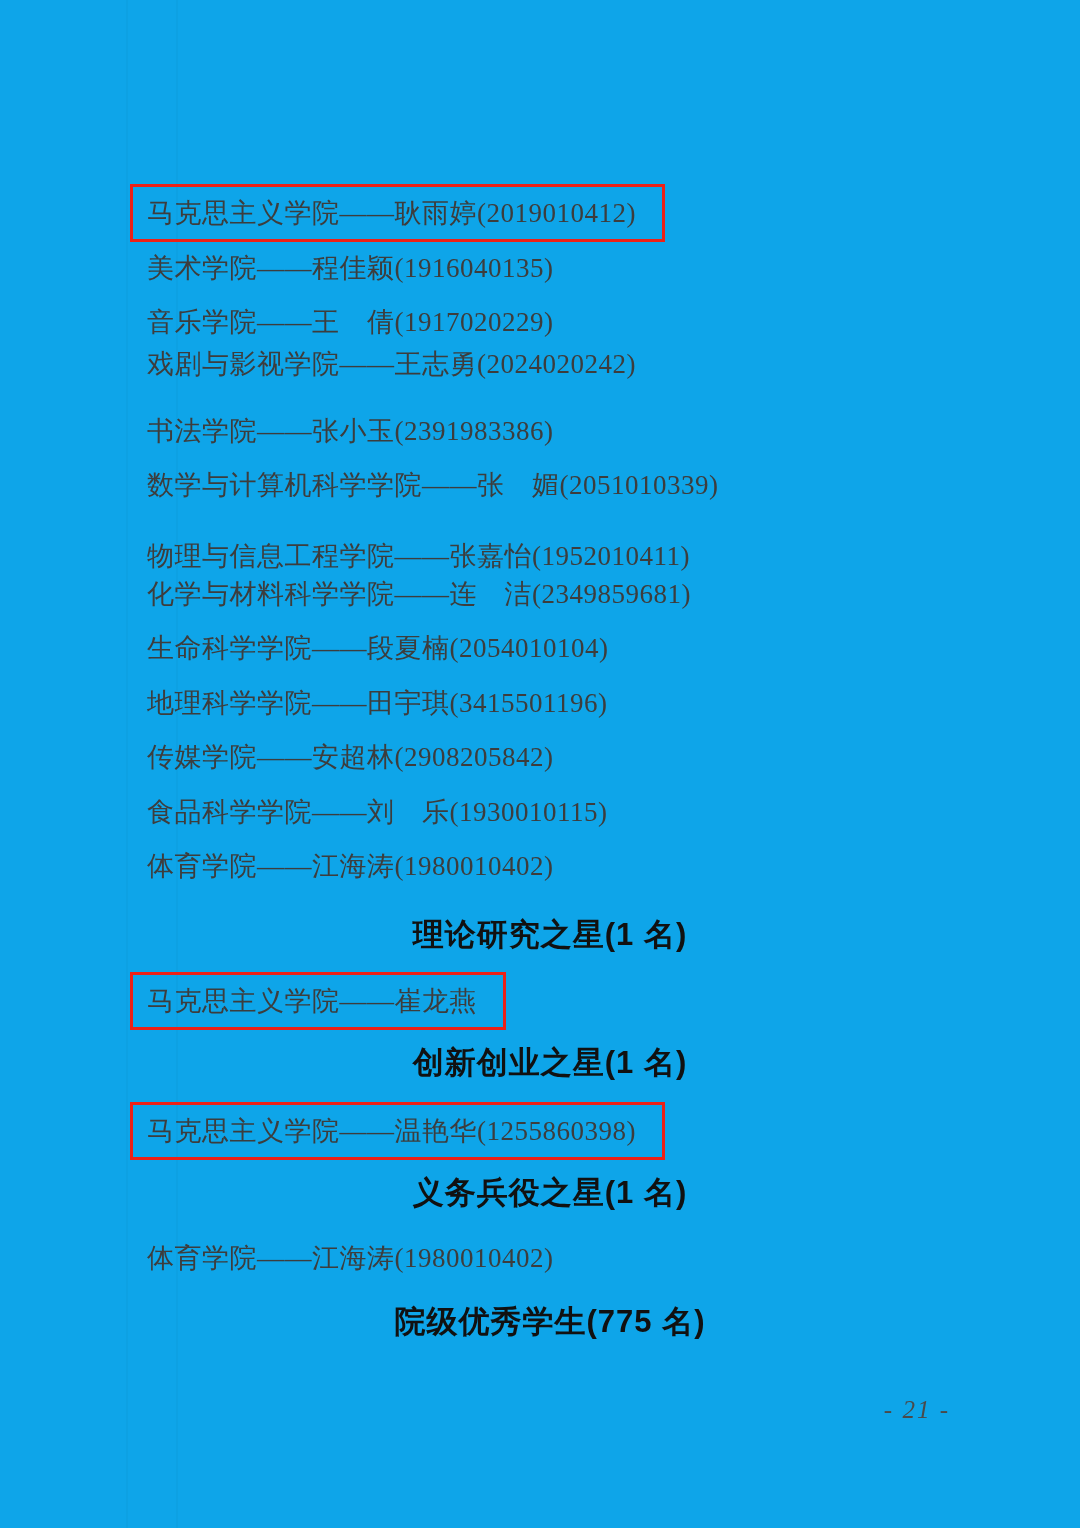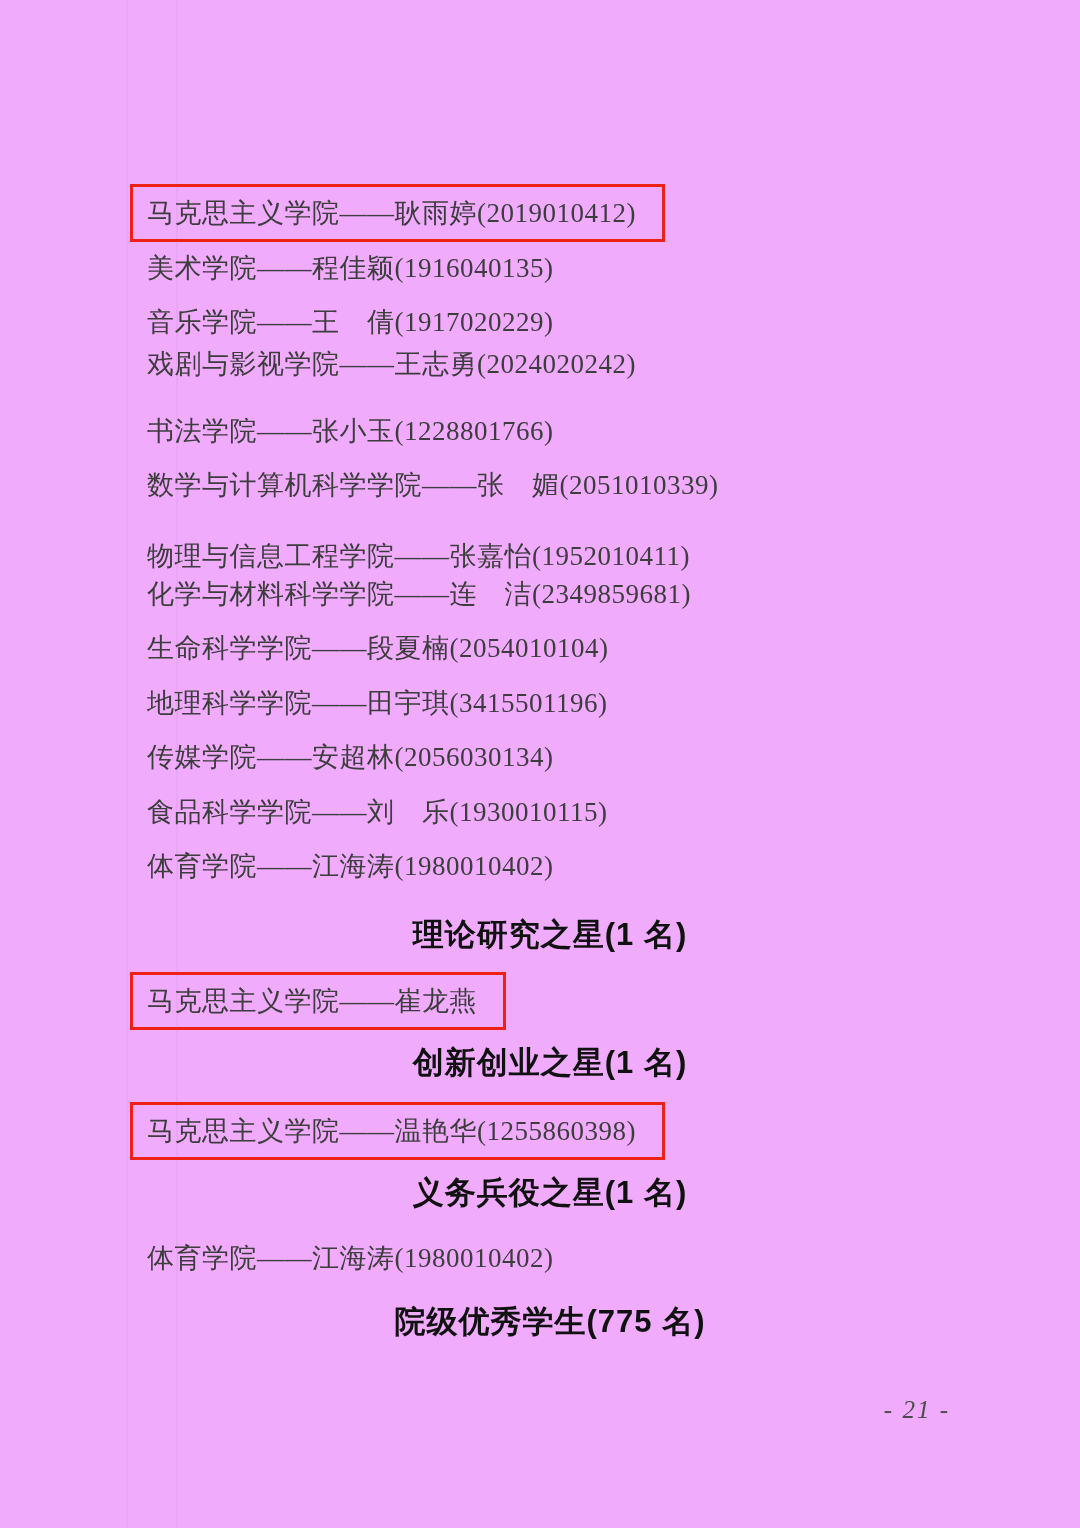--- a/index.html
+++ b/index.html
@@ -10,21 +10,21 @@
   html,body{margin:0;padding:0;}
   body{
     width:1080px;height:1528px;
     background:#ffffff;
     position:relative;
     overflow:hidden;
     font-family:"Liberation Serif","DejaVu Serif",serif;
   }
   .page{
     position:absolute;inset:0;
-    background:#f0abfc;
+    background:#0ea5e9;
   }
   
   .streak{
     position:absolute;top:0;bottom:0;width:2px;
     background:rgba(0,0,0,0.025);
   }
   .entry{
     position:absolute;
     left:147px;
     font-size:27px;
@@ -74,27 +74,27 @@
 
   <div class="entry boxed" style="top:184px">
     <span class="hl-box">
       <span>马克思主义学院——耿雨婷(2019010412)</span>
     </span>
   </div>
 
   <div class="entry" style="top:248px">美术学院——程佳颖(1916040135)</div>
   <div class="entry" style="top:302px">音乐学院——王　倩(1917020229)</div>
   <div class="entry" style="top:344px">戏剧与影视学院——王志勇(2024020242)</div>
-  <div class="entry" style="top:411px">书法学院——张小玉(1228801766)</div>
+  <div class="entry" style="top:411px">书法学院——张小玉(2391983386)</div>
   <div class="entry" style="top:465px">数学与计算机科学学院——张　媚(2051010339)</div>
   <div class="entry" style="top:536px">物理与信息工程学院——张嘉怡(1952010411)</div>
   <div class="entry" style="top:574px">化学与材料科学学院——连　洁(2349859681)</div>
   <div class="entry" style="top:628px">生命科学学院——段夏楠(2054010104)</div>
   <div class="entry" style="top:683px">地理科学学院——田宇琪(3415501196)</div>
-  <div class="entry" style="top:737px">传媒学院——安超林(2056030134)</div>
+  <div class="entry" style="top:737px">传媒学院——安超林(2908205842)</div>
   <div class="entry" style="top:792px">食品科学学院——刘　乐(1930010115)</div>
   <div class="entry" style="top:846px">体育学院——江海涛(1980010402)</div>
 
   <div class="heading" style="top:912px">理论研究之星(1 名)</div>
   <div class="entry boxed" style="top:972px">
     <span class="hl-box">
       <span>马克思主义学院——崔龙燕</span>
     </span>
   </div>
 

